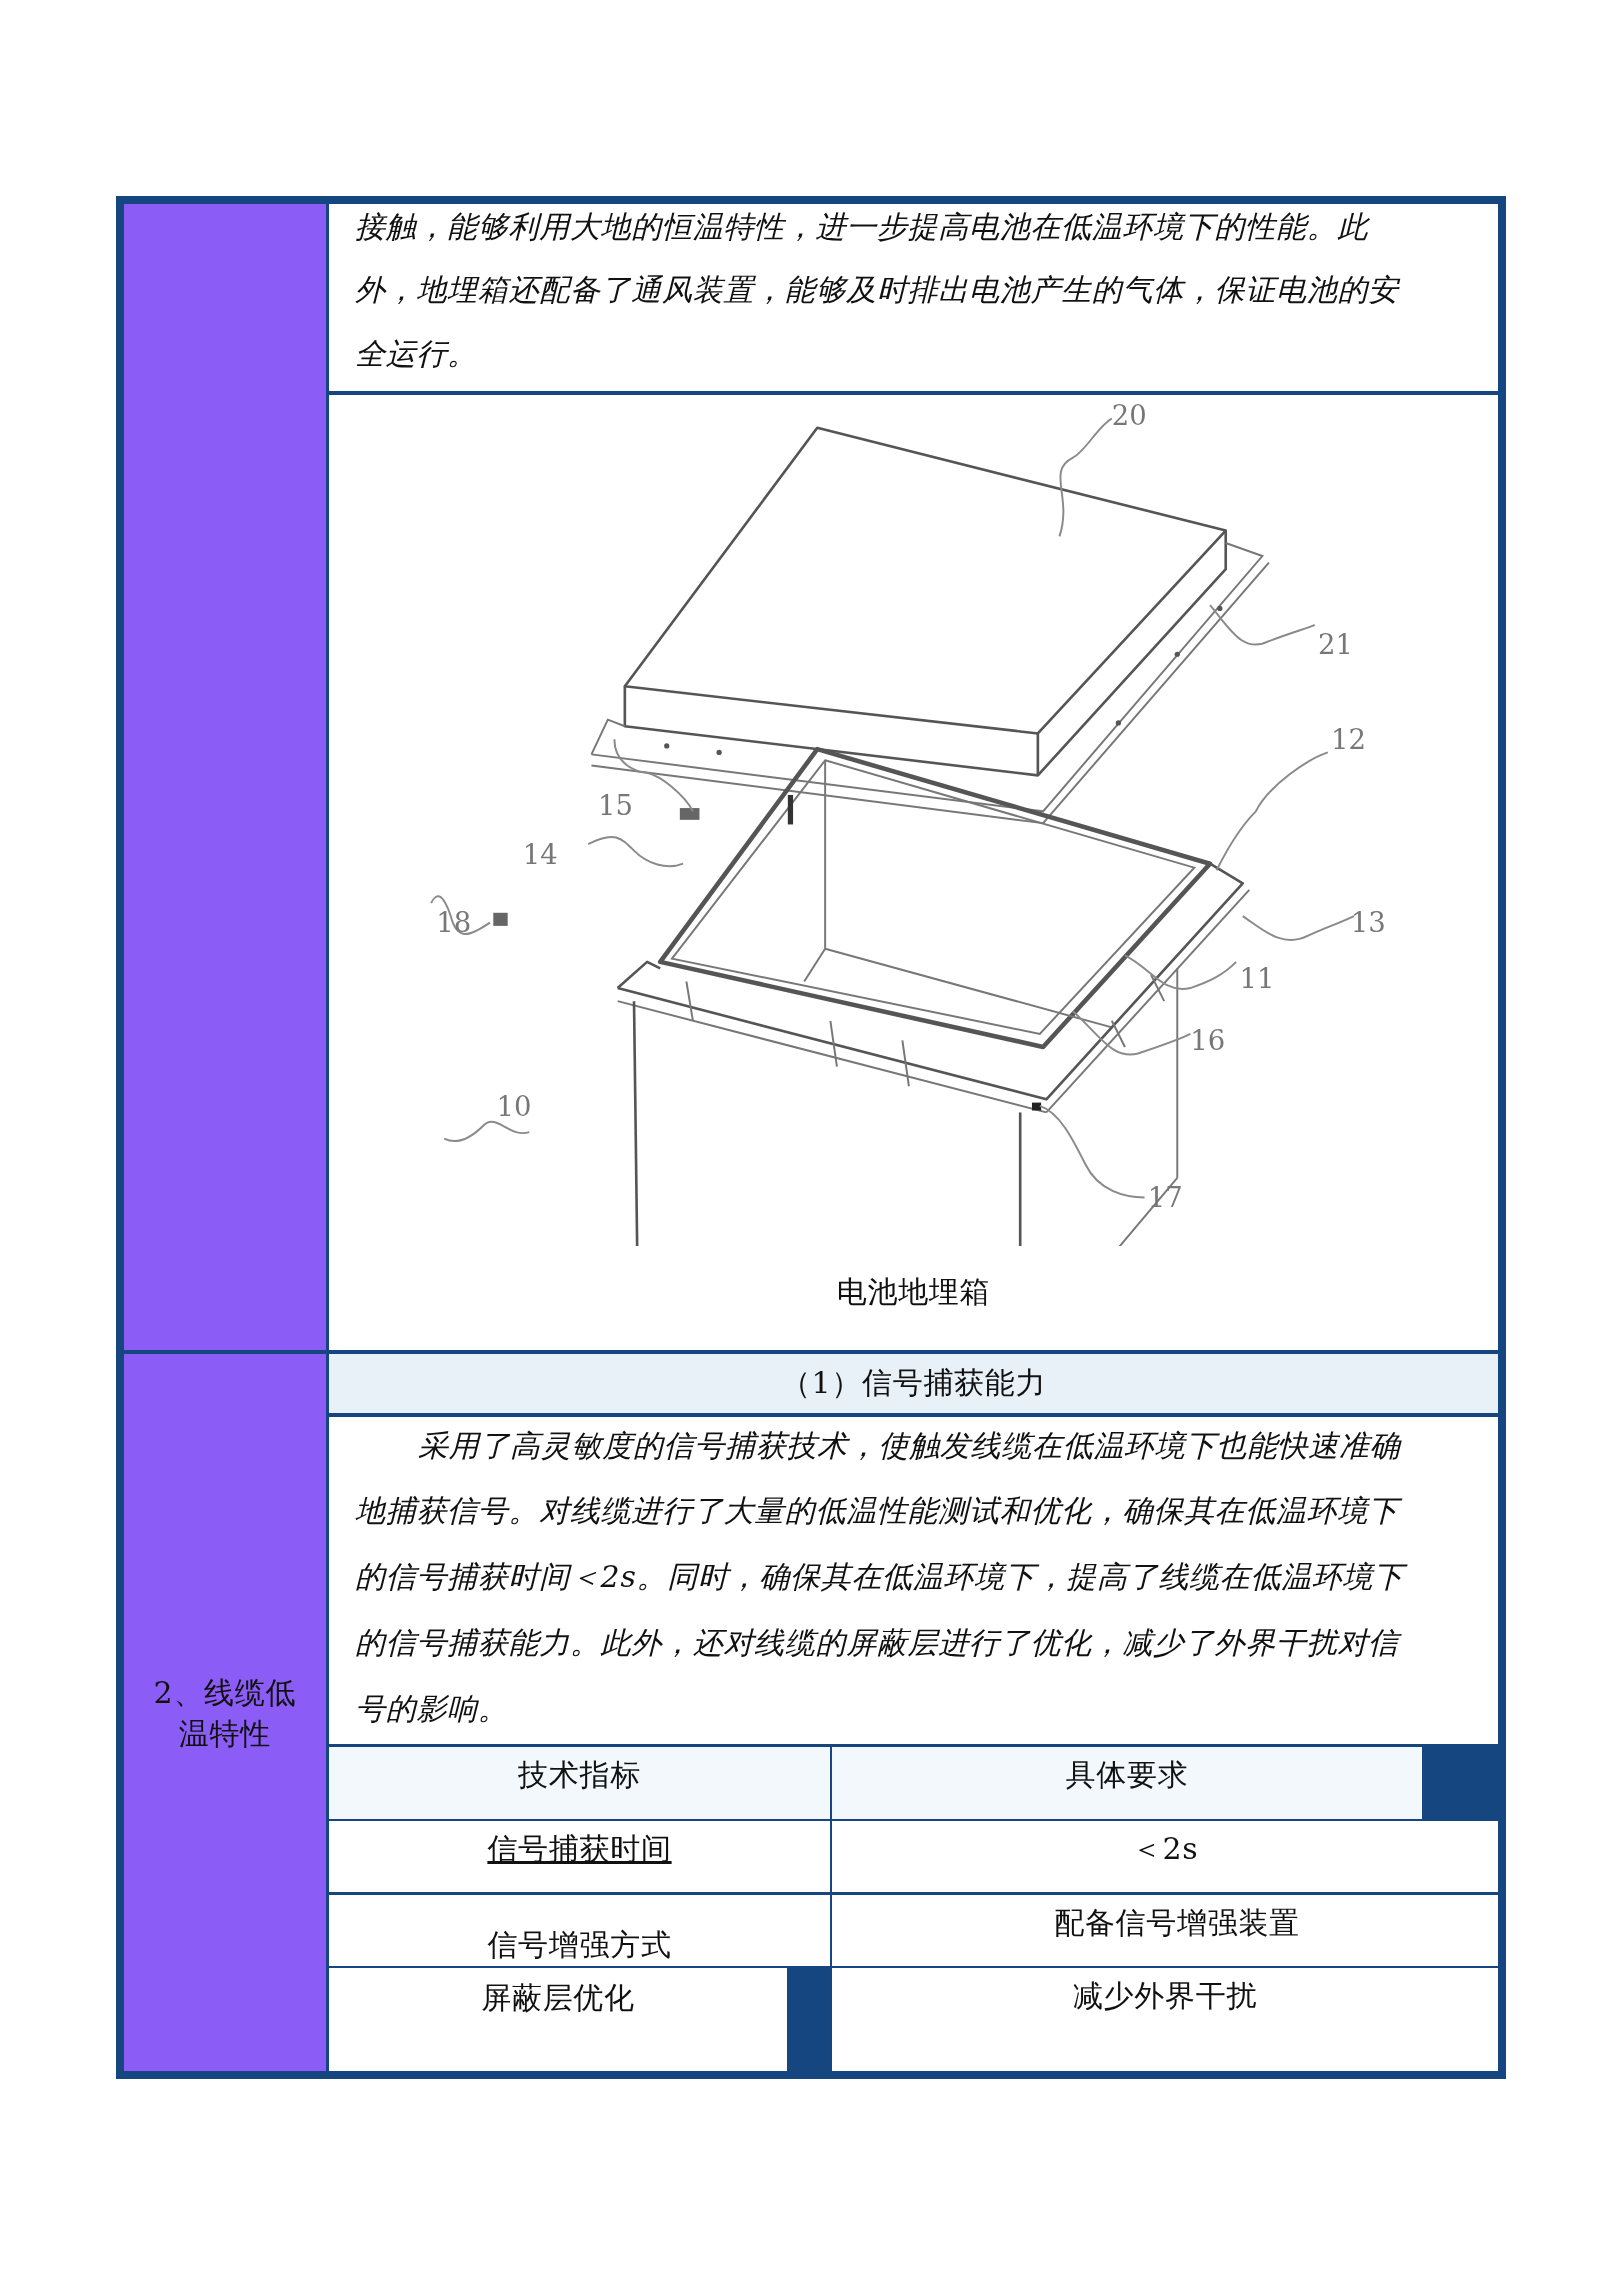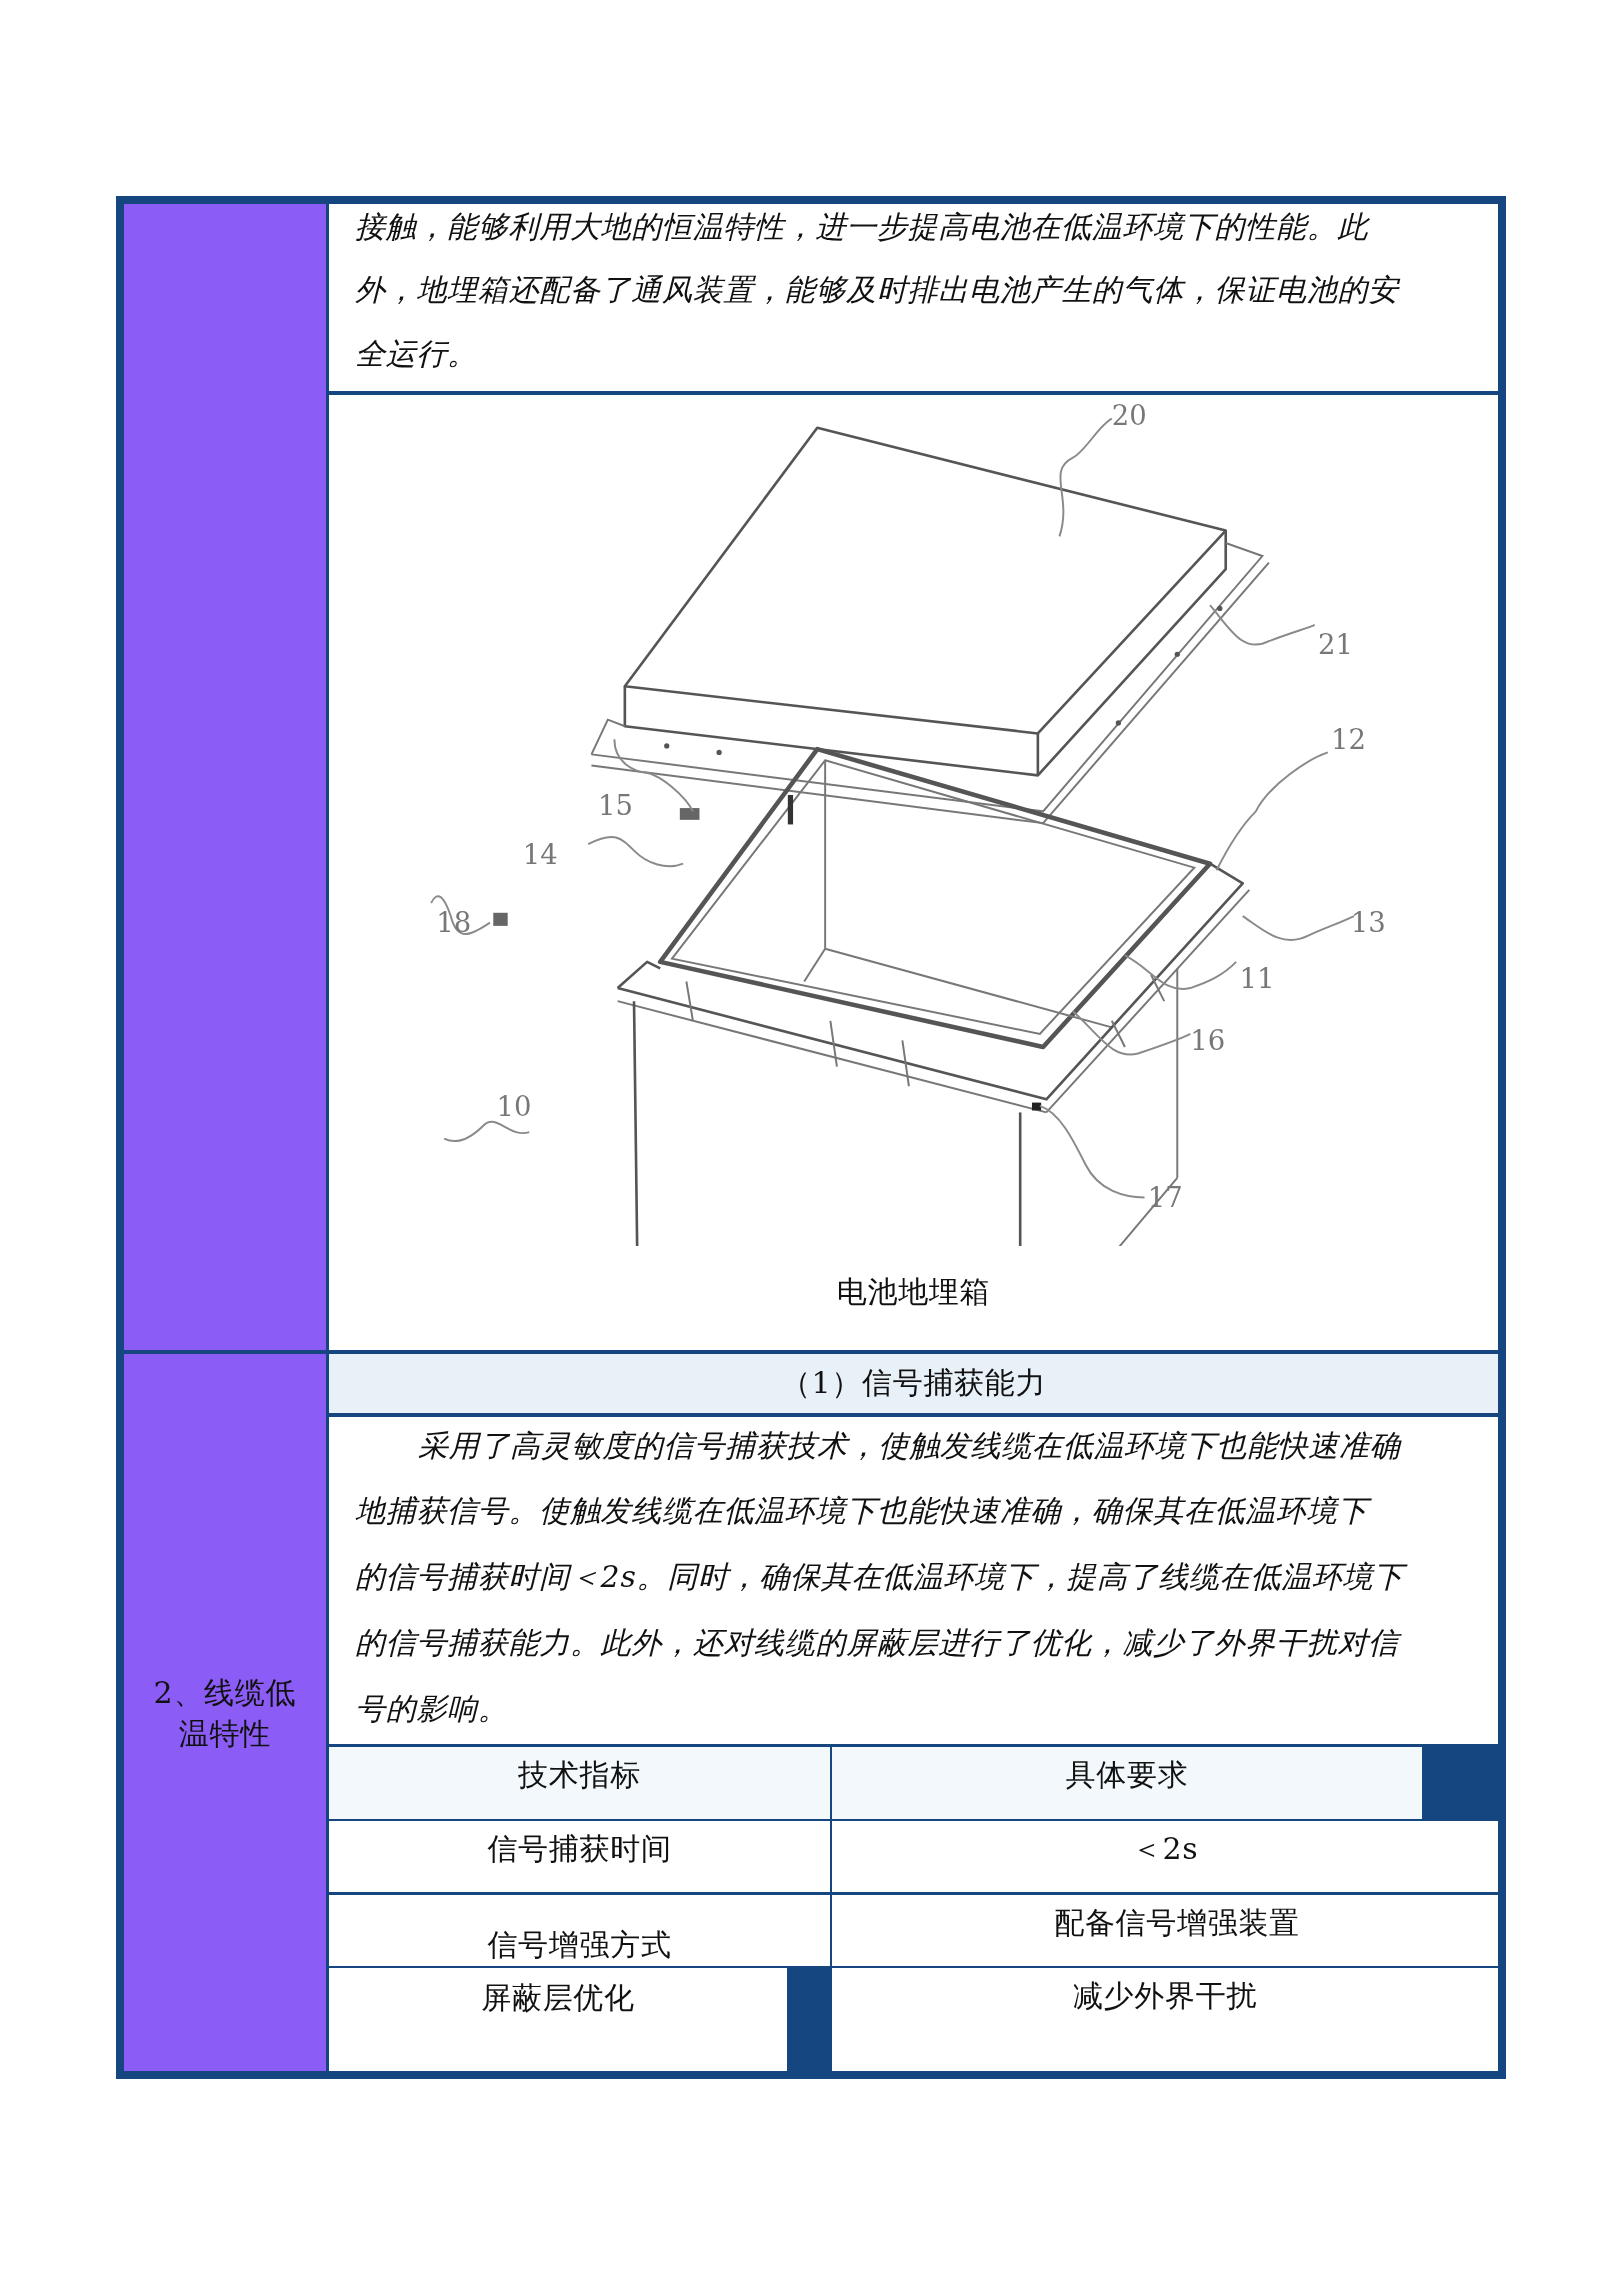--- a/index.html
+++ b/index.html
@@ -118,34 +118,34 @@
     <span>2、线缆低</span>
     <span>温特性</span>
   </div>
 
   <div class="cell subhead center-text" style="left:213px; top:1158px; width:1169px; height:59px;">
     <span>（1）信号捕获能力</span>
   </div>
 
   <div class="cell white para" style="left:213px; top:1221px; width:1169px; height:327px; padding-top:0;">
     <p class="indent" style="line-height:65px; margin-top:-3.9px;">采用了高灵敏度的信号捕获技术，使触发线缆在低温环境下也能快速准确</p>
-    <p>地捕获信号。使触发线缆在低温环境下也能快速准确，确保其在低温环境下</p>
+    <p>地捕获信号。对线缆进行了大量的低温性能测试和优化，确保其在低温环境下</p>
     <p>的信号捕获时间＜2s。同时，确保其在低温环境下，提高了线缆在低温环境下</p>
     <p>的信号捕获能力。此外，还对线缆的屏蔽层进行了优化，减少了外界干扰对信</p>
     <p>号的影响。</p>
   </div>
 
   <div class="cell thead center-text" style="left:213px; top:1551px; width:501px; height:72px; align-items:flex-start; padding-top:7.9px;">
     <span>技术指标</span>
   </div>
   <div class="cell thead center-text" style="left:716px; top:1551px; width:590px; height:72px; align-items:flex-start; padding-top:7.9px;">
     <span>具体要求</span>
   </div>
 
-  <div class="cell white center-text" style="left:213px; top:1625px; width:501px; height:71px; align-items:flex-start; padding-top:7.9px;">
+  <div class="cell white center-text" style="left:213px; top:1625px; width:501px; height:71px; align-items:flex-start; padding-top:7.9px;text-decoration:underline;">
     <span>信号捕获时间</span>
   </div>
   <div class="cell white center-text" style="left:716px; top:1625px; width:666px; height:71px; align-items:flex-start; padding-top:7.9px;">
     <span>＜2s</span>
   </div>
 
   <div class="cell white center-text" style="left:213px; top:1699px; width:501px; height:71px; align-items:flex-end; padding-top:1px;">
     <span>信号增强方式</span>
   </div>
   <div class="cell white center-text" style="left:716px; top:1699px; width:666px; height:71px; align-items:flex-start; padding-top:7.9px;padding-left:24px;">

